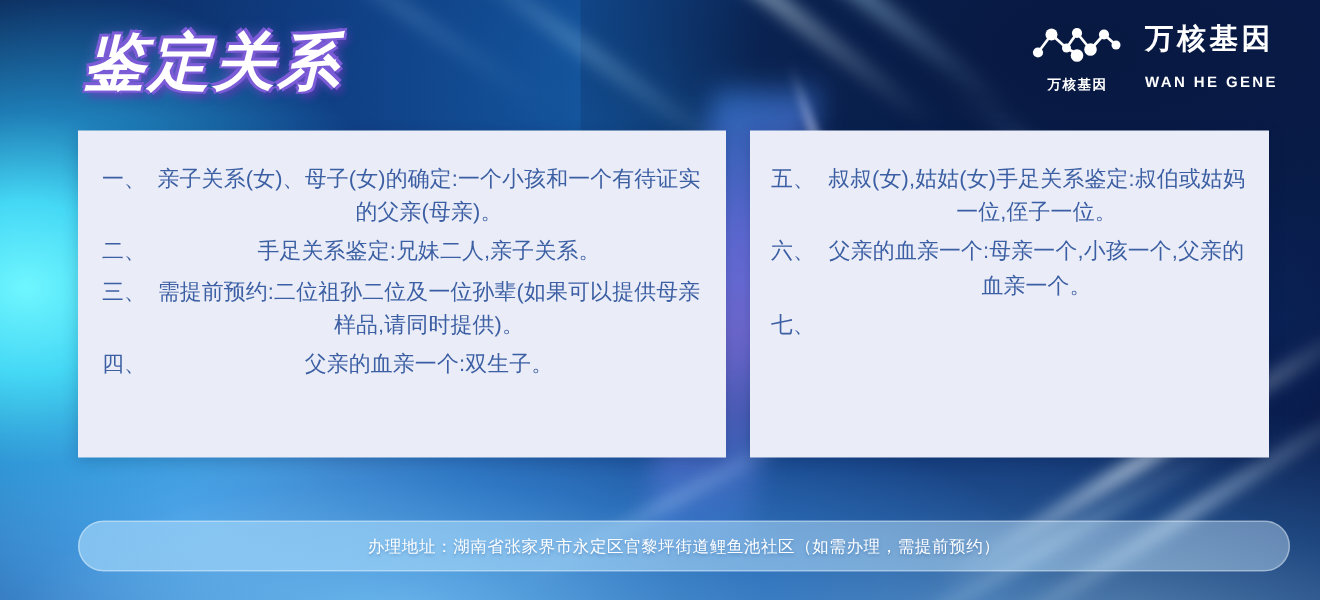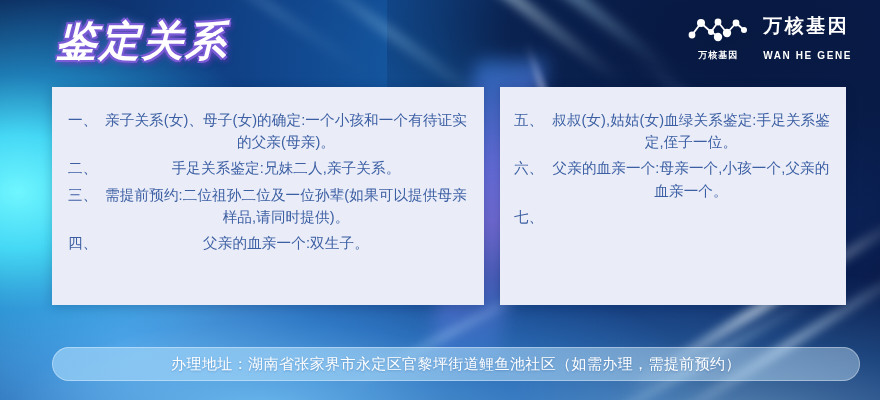--- a/index.html
+++ b/index.html
@@ -215,21 +215,21 @@
     height: 34px;
     border-radius: 17px;
     background: linear-gradient(90deg, rgba(148,205,246,0.78) 0%, rgba(168,216,249,0.62) 40%, rgba(186,224,250,0.50) 70%, rgba(200,230,252,0.42) 100%);
     box-shadow: inset 0 0 0 1px rgba(255,255,255,0.35);
     display: flex;
     align-items: center;
     justify-content: center;
   }
   .address-text {
     color: #ffffff;
-    font-size: 15px;
+    font-size: 11px;
     letter-spacing: 0.4px;
     white-space: nowrap;
     text-shadow: 0 1px 2px rgba(30,80,150,0.35);
   }
 </style>
 </head>
 <body>
 
 <div id="poster">
 
@@ -306,21 +306,21 @@
         <span class="item-num">四、</span>
         <span class="item-text">父亲的血亲一个:双生子。</span>
       </div>
     </div>
   </div>
 
   <div class="panel panel-right">
     <div class="panel-inner">
       <div class="item">
         <span class="item-num">五、</span>
-        <span class="item-text">叔叔(女),姑姑(女)血绿关系鉴定:手足关系鉴定,侄子一位。</span>
+        <span class="item-text">叔叔(女),姑姑(女)手足关系鉴定:叔伯或姑妈一位,侄子一位。</span>
       </div>
       <div class="item">
         <span class="item-num">六、</span>
         <span class="item-text">父亲的血亲一个:母亲一个,小孩一个,父亲的血亲一个。</span>
       </div>
       <div class="item">
         <span class="item-num">七、</span>
       </div>
     </div>
   </div>

